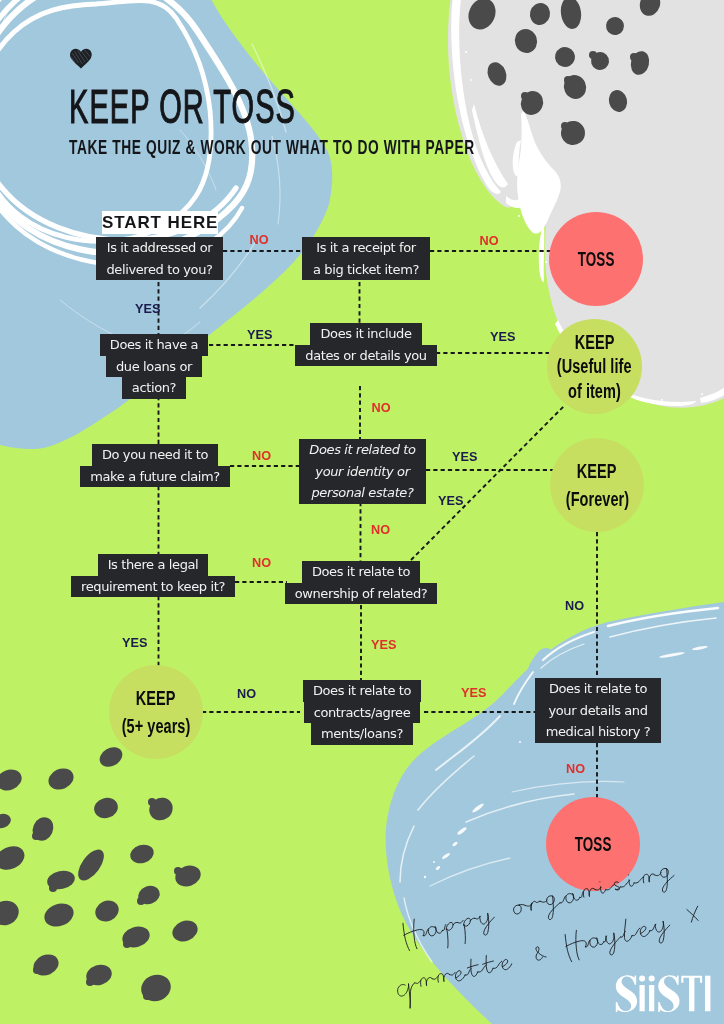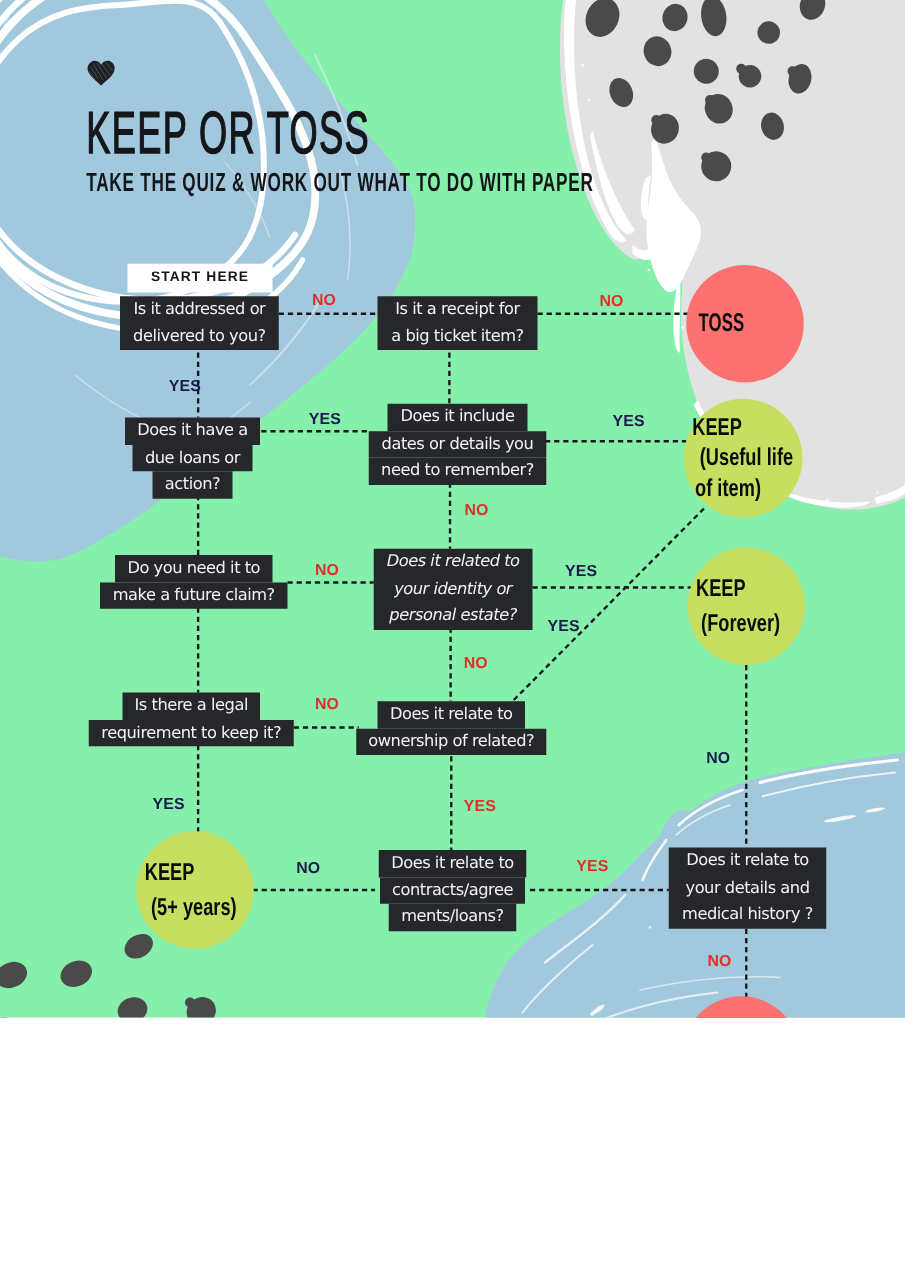--- a/index.html
+++ b/index.html
@@ -1,19 +1,19 @@
 <!DOCTYPE html>
 <html><head>
 <meta charset="utf-8">
 <title>Keep or Toss</title>
 <style>
   html,body{margin:0;padding:0;}
   body{width:724px;height:1024px;overflow:hidden;background:#ffffff;
        font-family:"Liberation Sans",sans-serif;-webkit-font-smoothing:antialiased;}
-  #poster{position:relative;width:724px;height:814px;overflow:hidden;background:#86efac;}
+  #poster{position:relative;width:724px;height:1024px;overflow:hidden;background:#bef264;}
   .layer{position:absolute;left:0;top:0;width:724px;height:1024px;}
   svg.layer{display:block;}
 
   
   #title{
     position:absolute;left:69px;top:90px;
     font-family:"Liberation Sans",sans-serif;
     font-weight:normal;font-size:47.5px;line-height:34px;
     letter-spacing:1.75px;color:#141619;
     -webkit-text-stroke:1.15px #141619;
@@ -35,28 +35,28 @@
     font-family:"DejaVu Sans",sans-serif;
     font-size:13px;line-height:21.6px;
     padding:0 10px;white-space:nowrap;letter-spacing:-0.38px;
   }
   
   .qbox.solid{background:#26272b;}
   .qbox.solid .ln{background:transparent;}
   .starthere{
     position:absolute;background:#ffffff;color:#141619;
     font-family:"Liberation Sans",sans-serif;font-weight:bold;
-    font-size:11px;line-height:23px;letter-spacing:0.9px;
+    font-size:17px;line-height:23px;letter-spacing:0.9px;
     padding:0 0;white-space:nowrap;width:116px;text-align:center;
   }
 
   
   .circ{
     position:absolute;border-radius:50%;
-    display:flex;flex-direction:column;align-items:flex-start;justify-content:center;
+    display:flex;flex-direction:column;align-items:center;justify-content:center;
     font-family:"Liberation Sans",sans-serif;font-weight:bold;
     color:#0c0c0c;text-align:center;
   }
   .circ span{display:block;transform:scaleX(0.745);transform-origin:center;white-space:nowrap;}
   .circ.toss span{transform:scaleX(0.655);}
 
   
   .elab{
     position:absolute;font-family:"Liberation Sans",sans-serif;font-weight:bold;
     font-size:12.7px;line-height:9px;letter-spacing:0.1px;white-space:nowrap;
@@ -337,21 +337,20 @@
       <div class="ln">a big ticket item?</div>
     </div>
     <div class="qbox" style="left:38px;top:334px;width:232px;">
       <div class="ln">Does it have a</div>
       <div class="ln">due loans or</div>
       <div class="ln">action?</div>
     </div>
     <div class="qbox" style="left:250px;top:323px;width:232px;">
       <div class="ln">Does it include</div>
       <div class="ln">dates or details you</div>
-      <div class="ln">need to remember?</div>
     </div>
     <div class="qbox" style="left:39px;top:444px;width:232px;">
       <div class="ln">Do you need it to</div>
       <div class="ln">make a future claim?</div>
     </div>
     <div class="qbox solid" style="left:299px;top:439px;width:127px;font-style:italic;">
       <div class="ln">Does it related to</div>
       <div class="ln">your identity or</div>
       <div class="ln">personal estate?</div>
     </div>

